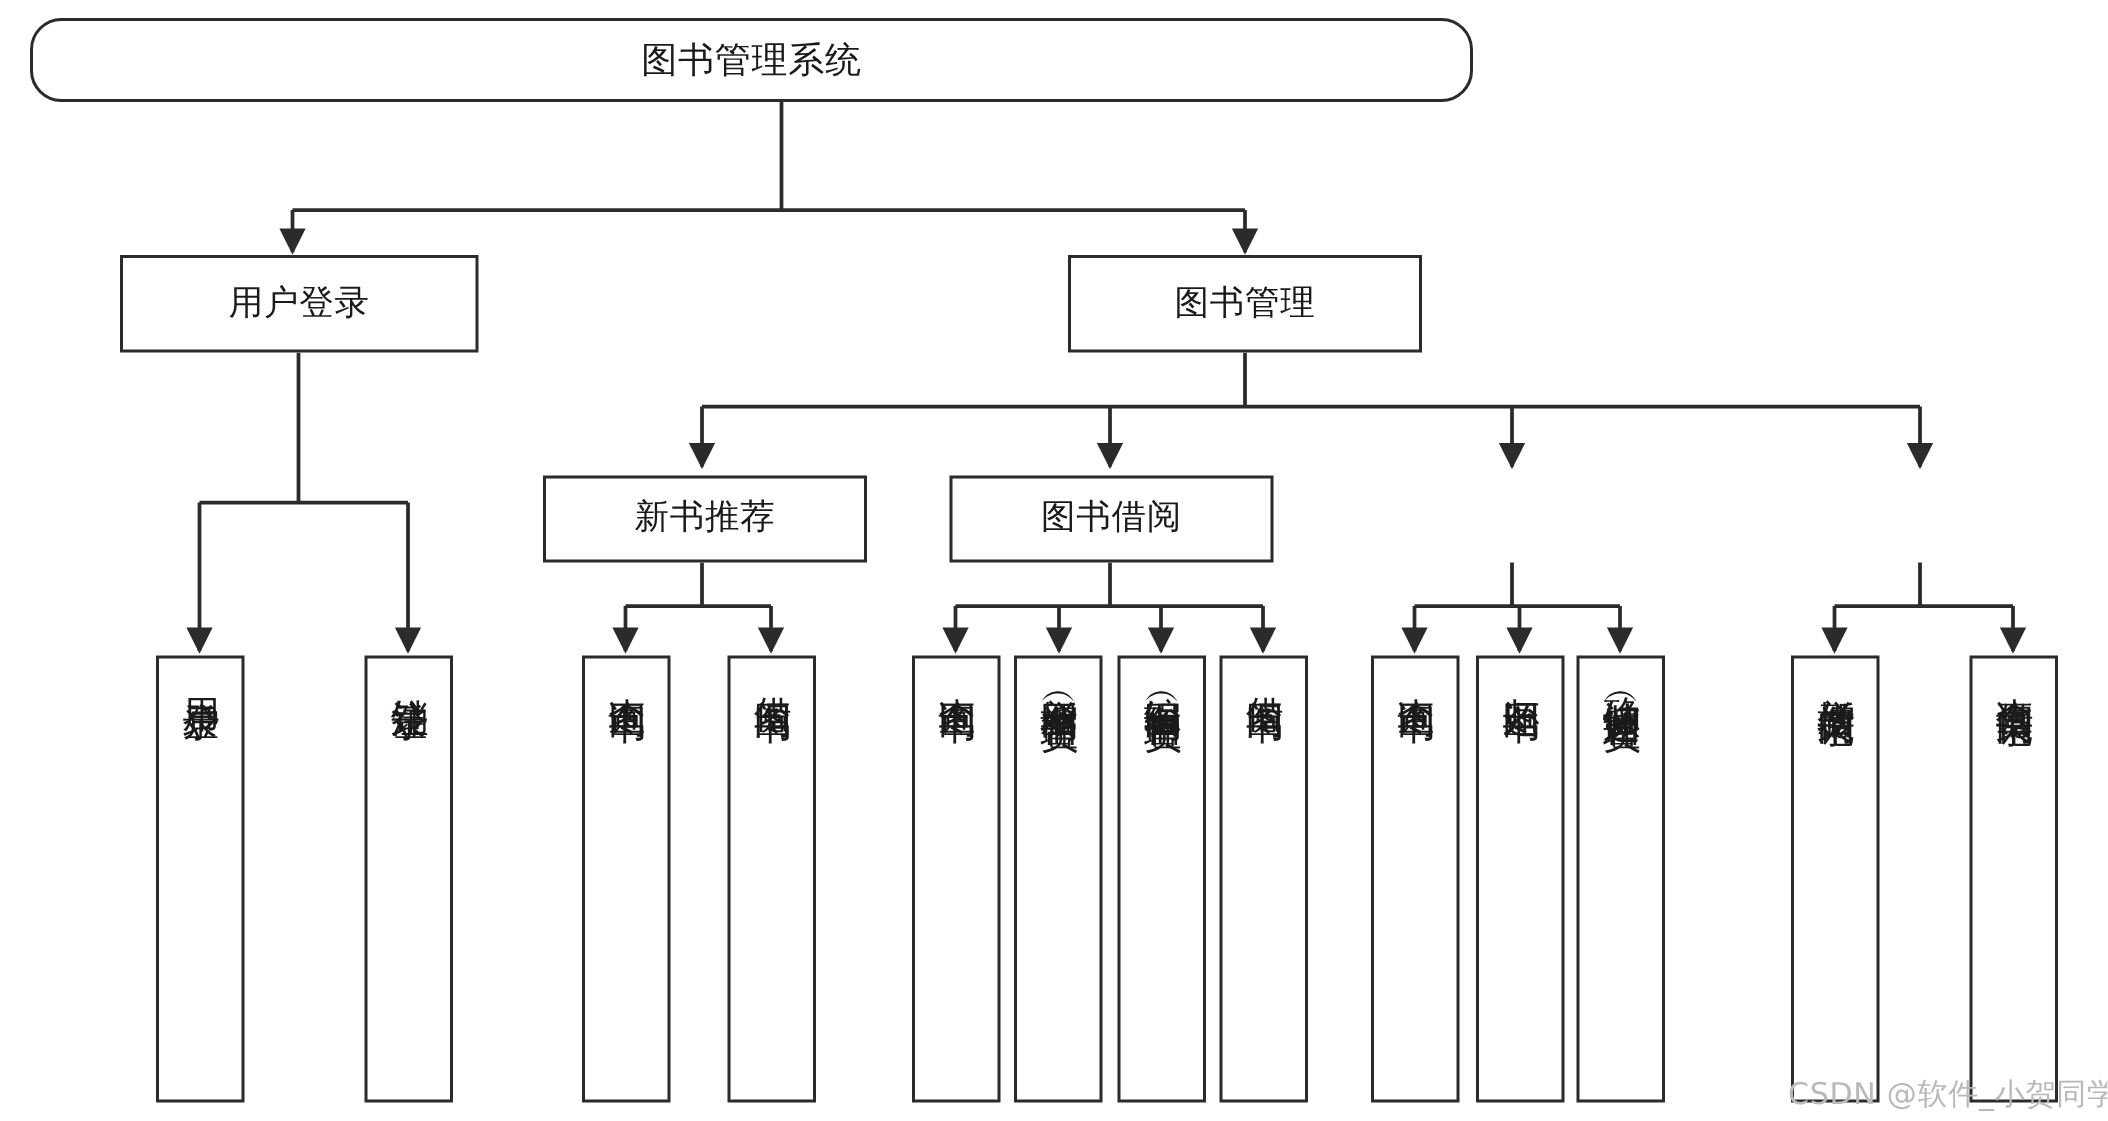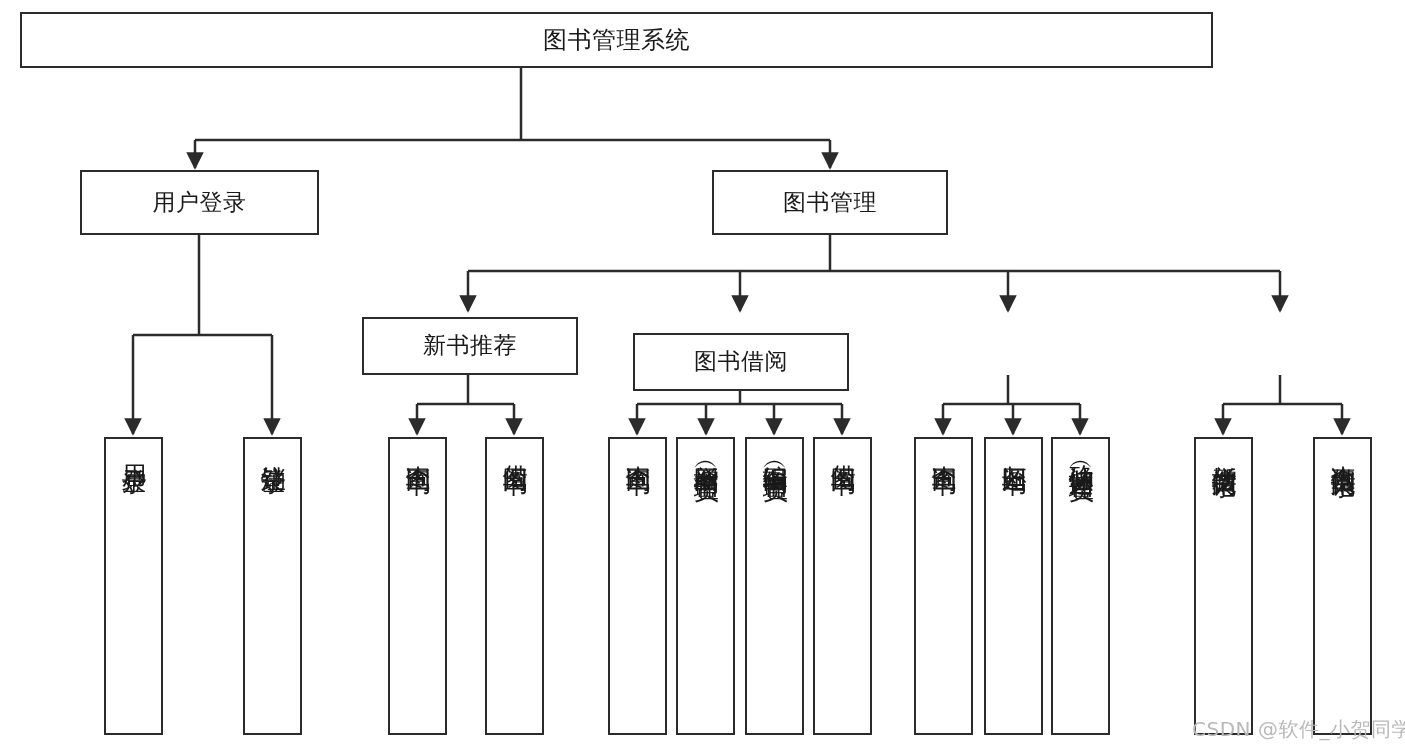--- a/index.html
+++ b/index.html
@@ -122,35 +122,35 @@
       <path d="M 1013 404 L 1013 434" marker-end="url(#arrow)"></path>
       <path d="M 1080 404 L 1080 434" marker-end="url(#arrow)"></path>
 
       <path d="M 1280 375 L 1280 404"></path>
       <path d="M 1223 404 L 1342 404"></path>
       <path d="M 1223 404 L 1223 434" marker-end="url(#arrow)"></path>
       <path d="M 1342 404 L 1342 434" marker-end="url(#arrow)"></path>
     </g>
   </svg>
 
-  <div class="node horiz root" style="left:20px; top:12px; width:1193px; height:56px;">
+  <div class="node horiz root" style="left:20px; top:12px; width:962px; height:56px;border-radius:21px;">
     <span class="node-label">图书管理系统</span>
   </div>
 
   <div class="node horiz" style="left:80px; top:170px; width:239px; height:65px;">
     <span class="node-label">用户登录</span>
   </div>
   <div class="node horiz" style="left:362px; top:317px; width:216px; height:58px;">
     <span class="node-label">新书推荐</span>
   </div>
 
   <div class="node horiz" style="left:712px; top:170px; width:236px; height:65px;">
     <span class="node-label">图书管理</span>
   </div>
-  <div class="node horiz" style="left:633px; top:333px; width:216px; height:58px;">
+  <div class="node horiz" style="left:633px; top:317px; width:216px; height:58px;">
     <span class="node-label">图书借阅</span>
   </div>
 
   <div class="node vert" style="left:104px; top:437px; width:59px; height:298px;">
     <span class="node-label">用户登录</span>
   </div>
   <div class="node vert" style="left:243px; top:437px; width:59px; height:298px;">
     <span class="node-label">注销登录</span>
   </div>
 

